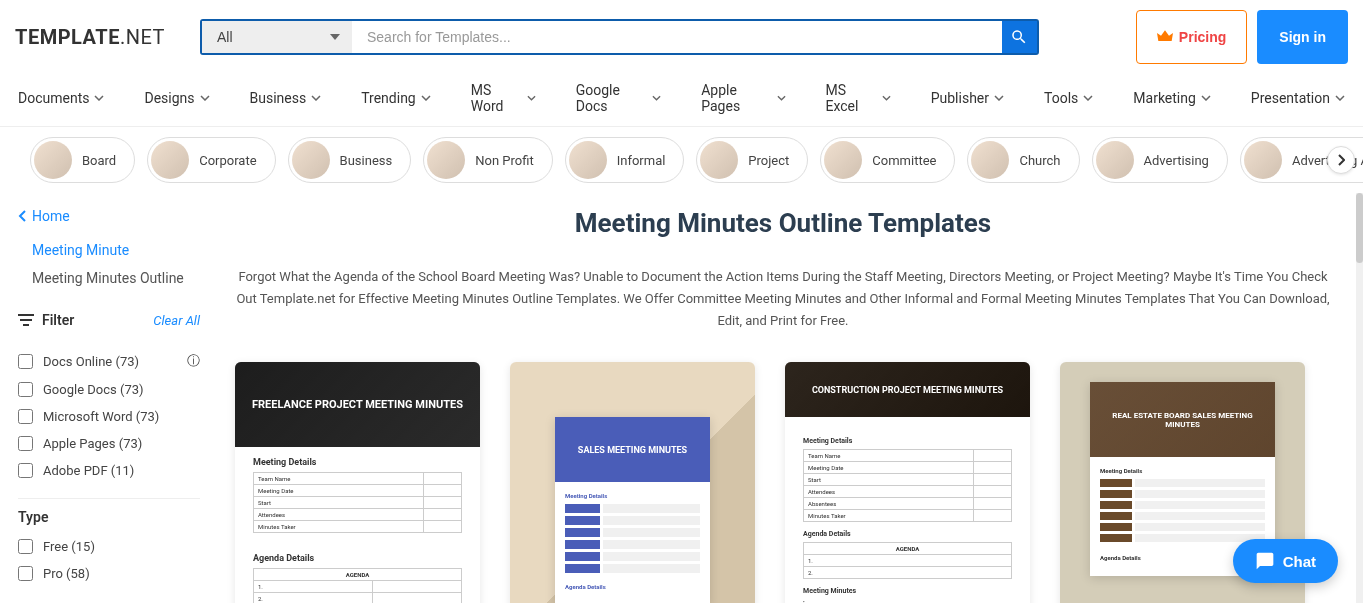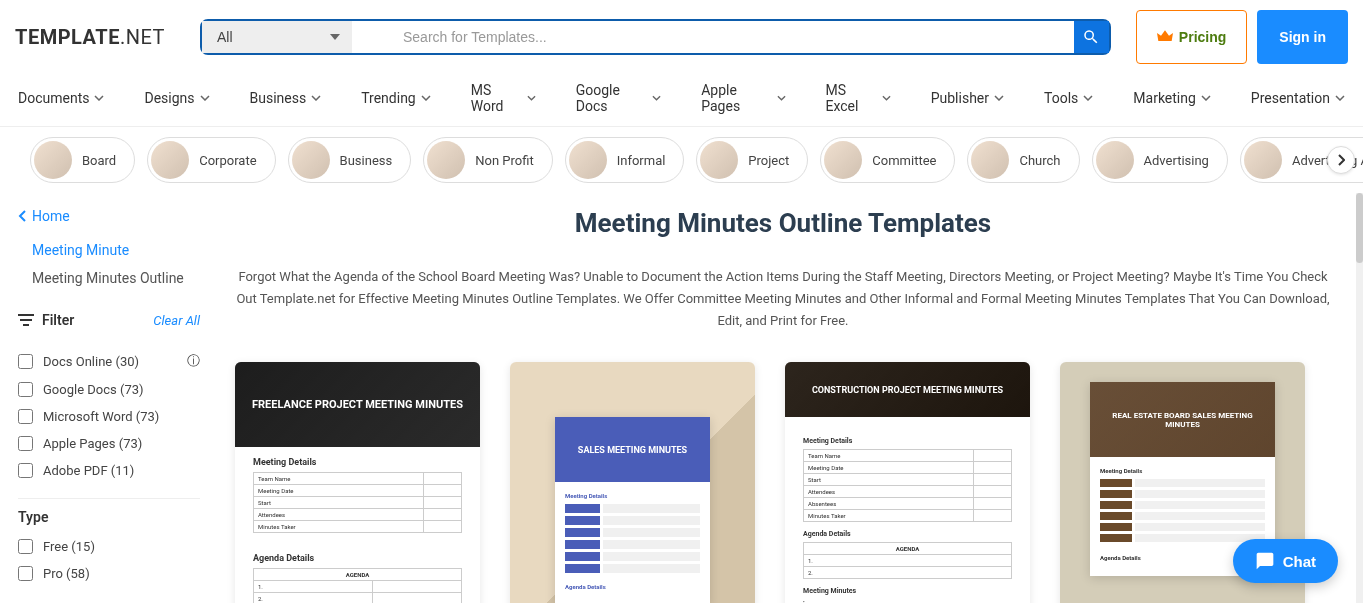--- a/index.html
+++ b/index.html
@@ -1,29 +1,29 @@
 <!DOCTYPE html>
 <html><head>
 <meta charset="utf-8">
 <style>
 *{margin:0;padding:0;box-sizing:border-box;}
 body{font-family:-apple-system,BlinkMacSystemFont,"Segoe UI",Roboto,sans-serif;background:#fff;color:#333;width:1363px;overflow:hidden;}
 .header{display:flex;align-items:center;padding:10px 15px;gap:10px;}
 .logo{font-size:20px;font-weight:700;letter-spacing:.5px;}
 .logo .net{font-weight:400;}
-.search-wrap{display:flex;border:2px solid #0d5cab;border-radius:8px;margin-left:25px;gap:36px;}
+.search-wrap{display:flex;border:2px solid #0d5cab;border-radius:3px;margin-left:25px;}
 .cat-select{appearance:none;background:#eee;border:none;padding:8px 35px 8px 15px;font-size:14px;color:#444;cursor:pointer;width:150px;}
 .cat-wrap{position:relative;}
 .cat-wrap::after{content:"";position:absolute;right:12px;top:50%;transform:translateY(-50%);border-left:5px solid transparent;border-right:5px solid transparent;border-top:6px solid #666;pointer-events:none;}
 .search-input{border:none;padding:8px 15px;width:650px;font-size:14px;outline:none;}
 .search-input::placeholder{color:#999;}
 .search-btn{background:#0d73e0;border:none;width:35px;display:flex;align-items:center;justify-content:center;cursor:pointer;}
 .search-btn svg{width:18px;height:18px;fill:#fff;}
 .header-right{margin-left:auto;display:flex;gap:10px;}
-.btn-pricing{background:#fff;border:1px solid #ff7a00;color:#4d7c0f;padding:18px 20px;border-radius:4px;font-size:14px;font-weight:600;cursor:pointer;display:flex;align-items:center;gap:6px;}
+.btn-pricing{background:#fff;border:1px solid #ff7a00;color:#ef4444;padding:18px 20px;border-radius:4px;font-size:14px;font-weight:600;cursor:pointer;display:flex;align-items:center;gap:6px;}
 .crown{width:16px;height:14px;}
 .btn-signin{background:#1a8cff;border:none;color:#fff;padding:8px 22px;border-radius:4px;font-size:14px;font-weight:600;cursor:pointer;}
 .nav{display:flex;gap:40px;padding:8px 18px 12px;border-bottom:1px solid #eee;}
 .nav-item{font-size:14px;color:#333;cursor:pointer;display:flex;align-items:center;gap:5px;}
 .nav-item svg{width:10px;height:6px;}
 .chips{display:flex;gap:12px;padding:10px 30px;overflow:hidden;position:relative;align-items:center;}
 .chip{display:flex;align-items:center;border:1px solid #ddd;border-radius:25px;padding:3px 18px 3px 3px;gap:10px;cursor:pointer;white-space:nowrap;flex-shrink:0;}
 .chip-img{width:38px;height:38px;border-radius:20px;background:linear-gradient(135deg,#f0e0d0,#d0c0b0);flex-shrink:0;}
 .chip span{font-size:13px;color:#444;}
 .chip-next{position:absolute;right:8px;background:#fff;border:1px solid #ddd;border-radius:50%;width:28px;height:28px;display:flex;align-items:center;justify-content:center;cursor:pointer;box-shadow:0 1px 3px rgba(0,0,0,.1);}
@@ -210,21 +210,21 @@
         <svg width="16" height="12">
               <path d="M0 1h16M2 6h12M5 11h6" stroke="#333" stroke-width="2"></path>
             </svg>
         <span>Filter</span>
       </div>
       <span class="clear">Clear All</span>
     </div>
     <div class="filter-group" id="formats">
           <label class="filter-opt">
             <input type="checkbox" style="">
-            <span>Docs Online (30)</span>
+            <span>Docs Online (73)</span>
             <span class="info-icon">ⓘ</span>
           </label>
           <label class="filter-opt">
             <input type="checkbox" style="">
             <span>Google Docs (73)</span>
           </label>
           <label class="filter-opt">
             <input type="checkbox" style="">
             <span>Microsoft Word (73)</span>
           </label>

